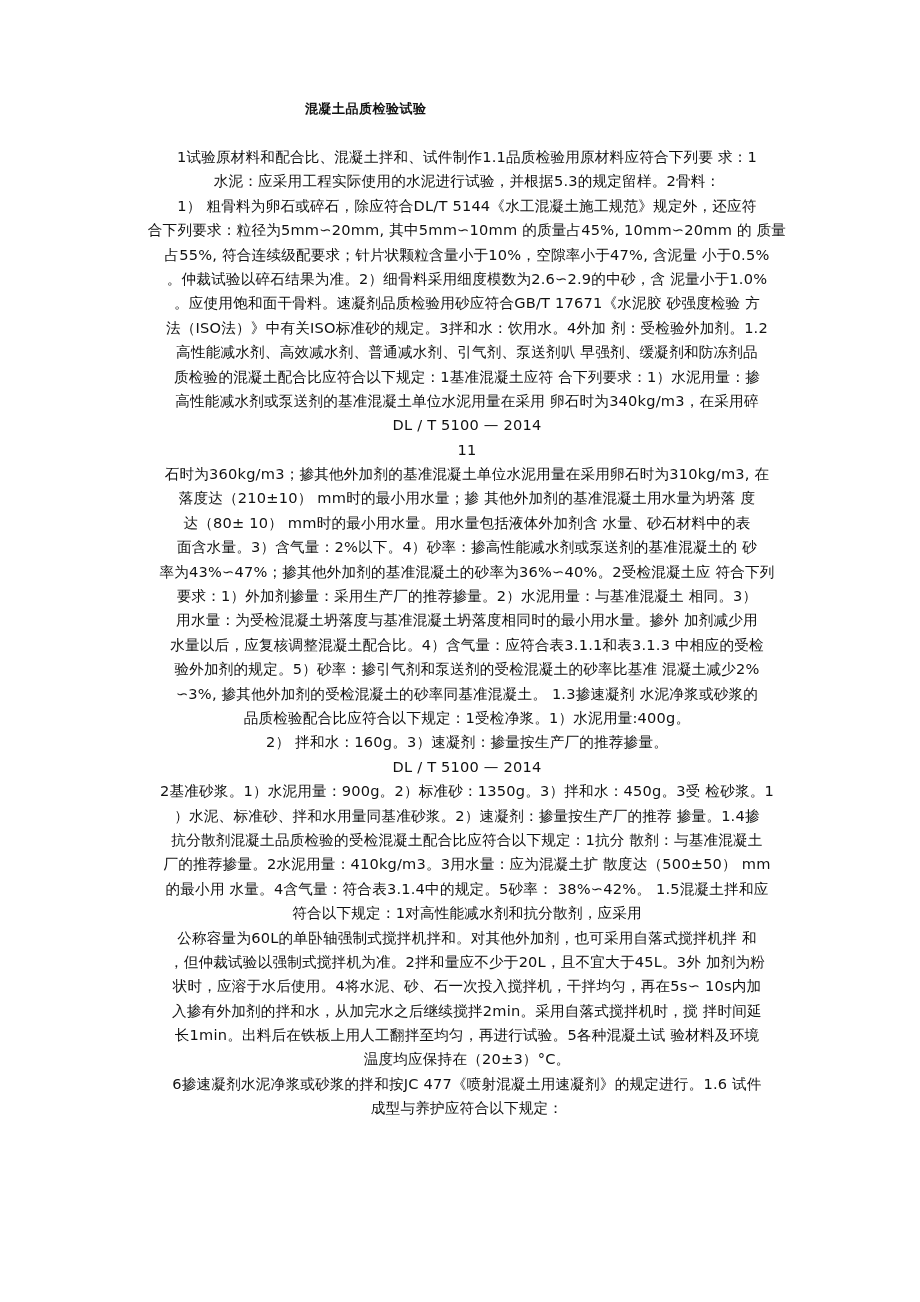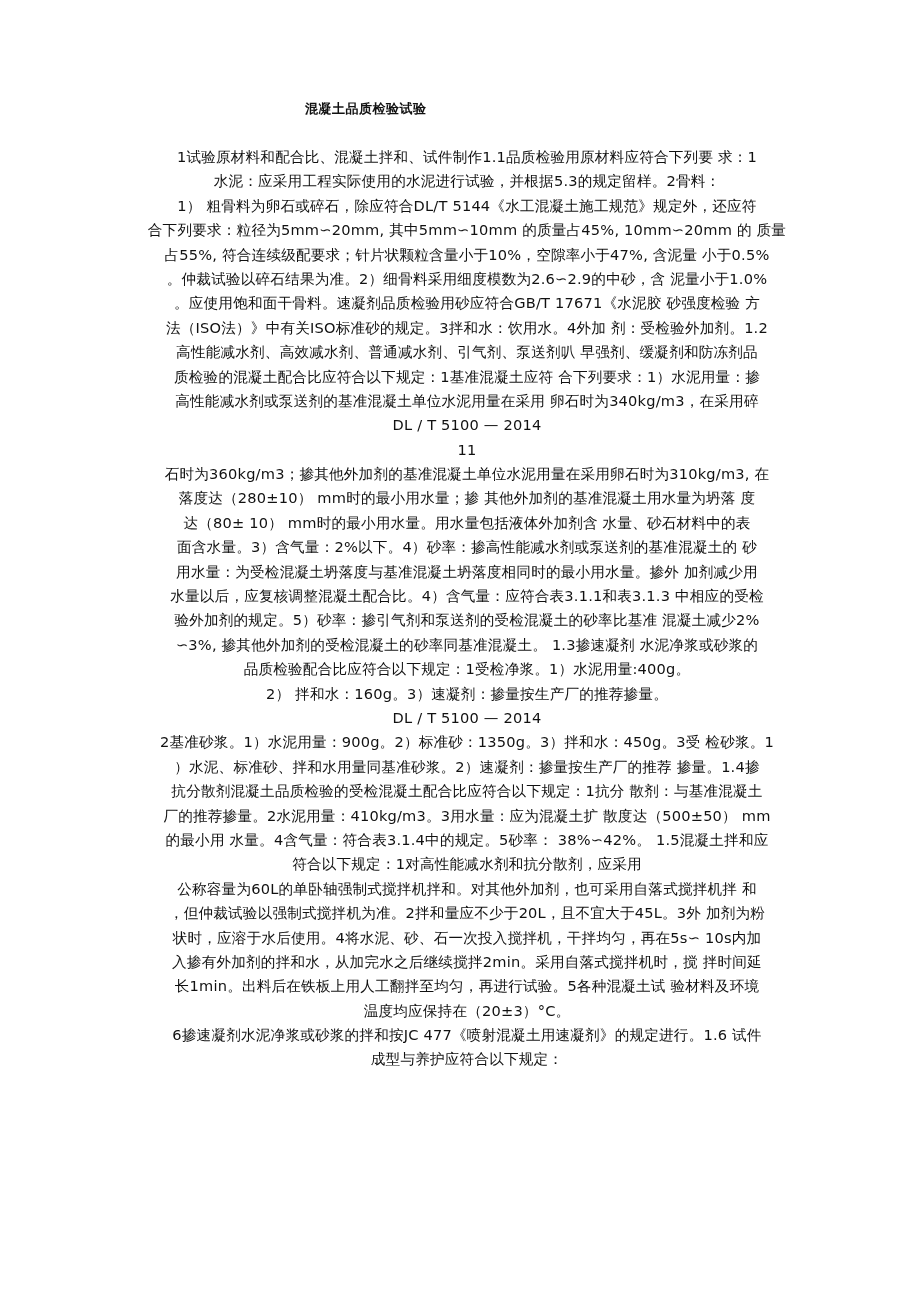--- a/index.html
+++ b/index.html
@@ -25,23 +25,25 @@
       <div class="line">占55%, 符合连续级配要求；针片状颗粒含量小于10%，空隙率小于47%, 含泥量  小于0.5%</div>
       <div class="line">。仲裁试验以碎石结果为准。2）细骨料采用细度模数为2.6∽2.9的中砂，含  泥量小于1.0%</div>
       <div class="line">。应使用饱和面干骨料。速凝剂品质检验用砂应符合GB/T 17671《水泥胶  砂强度检验  方</div>
       <div class="line">法（ISO法）》中有关ISO标准砂的规定。3拌和水：饮用水。4外加  剂：受检验外加剂。1.2</div>
       <div class="line">高性能减水剂、高效减水剂、普通减水剂、引气剂、泵送剂叭  早强剂、缓凝剂和防冻剂品</div>
       <div class="line">质检验的混凝土配合比应符合以下规定：1基准混凝土应符  合下列要求：1）水泥用量：掺</div>
       <div class="line">高性能减水剂或泵送剂的基准混凝土单位水泥用量在采用  卵石时为340kg/m3，在采用碎</div>
       <div class="line">DL / T 5100 —  2014</div>
       <div class="line">11</div>
       <div class="line">石时为360kg/m3；掺其他外加剂的基准混凝土单位水泥用量在采用卵石时为310kg/m3,  在</div>
-      <div class="line">落度达（280±10）  mm时的最小用水量；掺  其他外加剂的基准混凝土用水量为坍落  度</div>
+      <div class="line">落度达（210±10）  mm时的最小用水量；掺  其他外加剂的基准混凝土用水量为坍落  度</div>
       <div class="line">达（80±  10）  mm时的最小用水量。用水量包括液体外加剂含  水量、砂石材料中的表</div>
       <div class="line">面含水量。3）含气量：2%以下。4）砂率：掺高性能减水剂或泵送剂的基准混凝土的  砂</div>
+      <div class="line">率为43%∽47%；掺其他外加剂的基准混凝土的砂率为36%∽40%。2受检混凝土应  符合下列</div>
+      <div class="line">要求：1）外加剂掺量：采用生产厂的推荐掺量。2）水泥用量：与基准混凝土  相同。3）</div>
       <div class="line">用水量：为受检混凝土坍落度与基准混凝土坍落度相同时的最小用水量。掺外  加剂减少用</div>
       <div class="line">水量以后，应复核调整混凝土配合比。4）含气量：应符合表3.1.1和表3.1.3 中相应的受检</div>
       <div class="line">验外加剂的规定。5）砂率：掺引气剂和泵送剂的受检混凝土的砂率比基准  混凝土减少2%</div>
       <div class="line">∽3%, 掺其他外加剂的受检混凝土的砂率同基准混凝土。  1.3掺速凝剂  水泥净浆或砂浆的</div>
       <div class="line">品质检验配合比应符合以下规定：1受检净浆。1）水泥用量:400g。</div>
       <div class="line">2）  拌和水：160g。3）速凝剂：掺量按生产厂的推荐掺量。</div>
       <div class="line">DL / T 5100 —  2014</div>
       <div class="line">2基准砂浆。1）水泥用量：900g。2）标准砂：1350g。3）拌和水：450g。3受  检砂浆。1</div>
       <div class="line">）水泥、标准砂、拌和水用量同基准砂浆。2）速凝剂：掺量按生产厂的推荐  掺量。1.4掺</div>
       <div class="line">抗分散剂混凝土品质检验的受检混凝土配合比应符合以下规定：1抗分  散剂：与基准混凝土</div>

